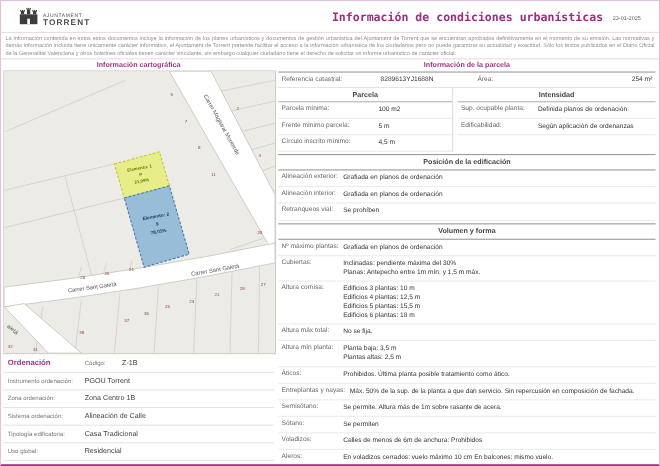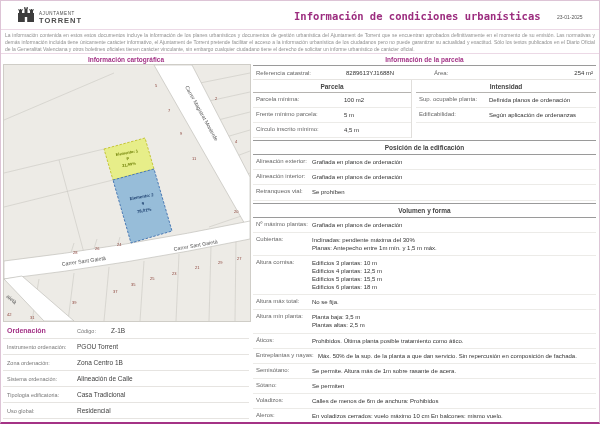--- a/index.html
+++ b/index.html
@@ -11,21 +11,21 @@
   .torrent-logo{position:absolute;left:16px;top:5px;display:flex;align-items:flex-end;gap:4px;}
   .torrent-text{line-height:1;color:#4d4d4d;}
   .torrent-text .t1{font-size:4.5px;letter-spacing:.6px;}
   .torrent-text .t2{font-size:7.5px;font-weight:bold;letter-spacing:1px;}
   .geo-logo{position:absolute;left:96px;top:7px;display:flex;align-items:center;gap:3px;}
   .geo-bar-y{width:4px;height:13px;background:#e5d44c;border-radius:1.5px;}
   .geo-bar-p{display:flex;flex-direction:column;gap:1px;}
   .geo-bar-p span{width:3px;background:#c2407e;border-radius:1px;}
   .geo-bar-p .s1{height:4px}.geo-bar-p .s2{height:3px}.geo-bar-p .s3{height:4px}
   .geo-word{font-size:9.5px;font-weight:bold;color:#a8308c;letter-spacing:.2px;}
-  .doc-title{position:absolute;left:293px;top:9px;width:262px;text-align:left;
+  .doc-title{position:absolute;left:293px;top:9px;width:262px;text-align:center;
              font-family:"DejaVu Sans Mono",monospace;font-weight:bold;font-size:10.5px;color:#9c2d7f;}
   .doc-date{position:absolute;left:556px;top:13px;font-size:5px;color:#555;}
   .disclaimer{position:absolute;left:4px;top:31px;width:590px;font-size:5px;line-height:1.35;
               color:#8f8f8f;text-align:justify;}
   
   .map-sec-title{position:absolute;left:0;top:55px;width:250px;text-align:center;
                  font-size:6.5px;font-weight:bold;color:#a43386;}
   
   .map-wrap{position:absolute;left:2px;top:63px;width:246px;height:256px;border:1px solid #cfcdc7;}
   .map-wrap svg{display:block;}

